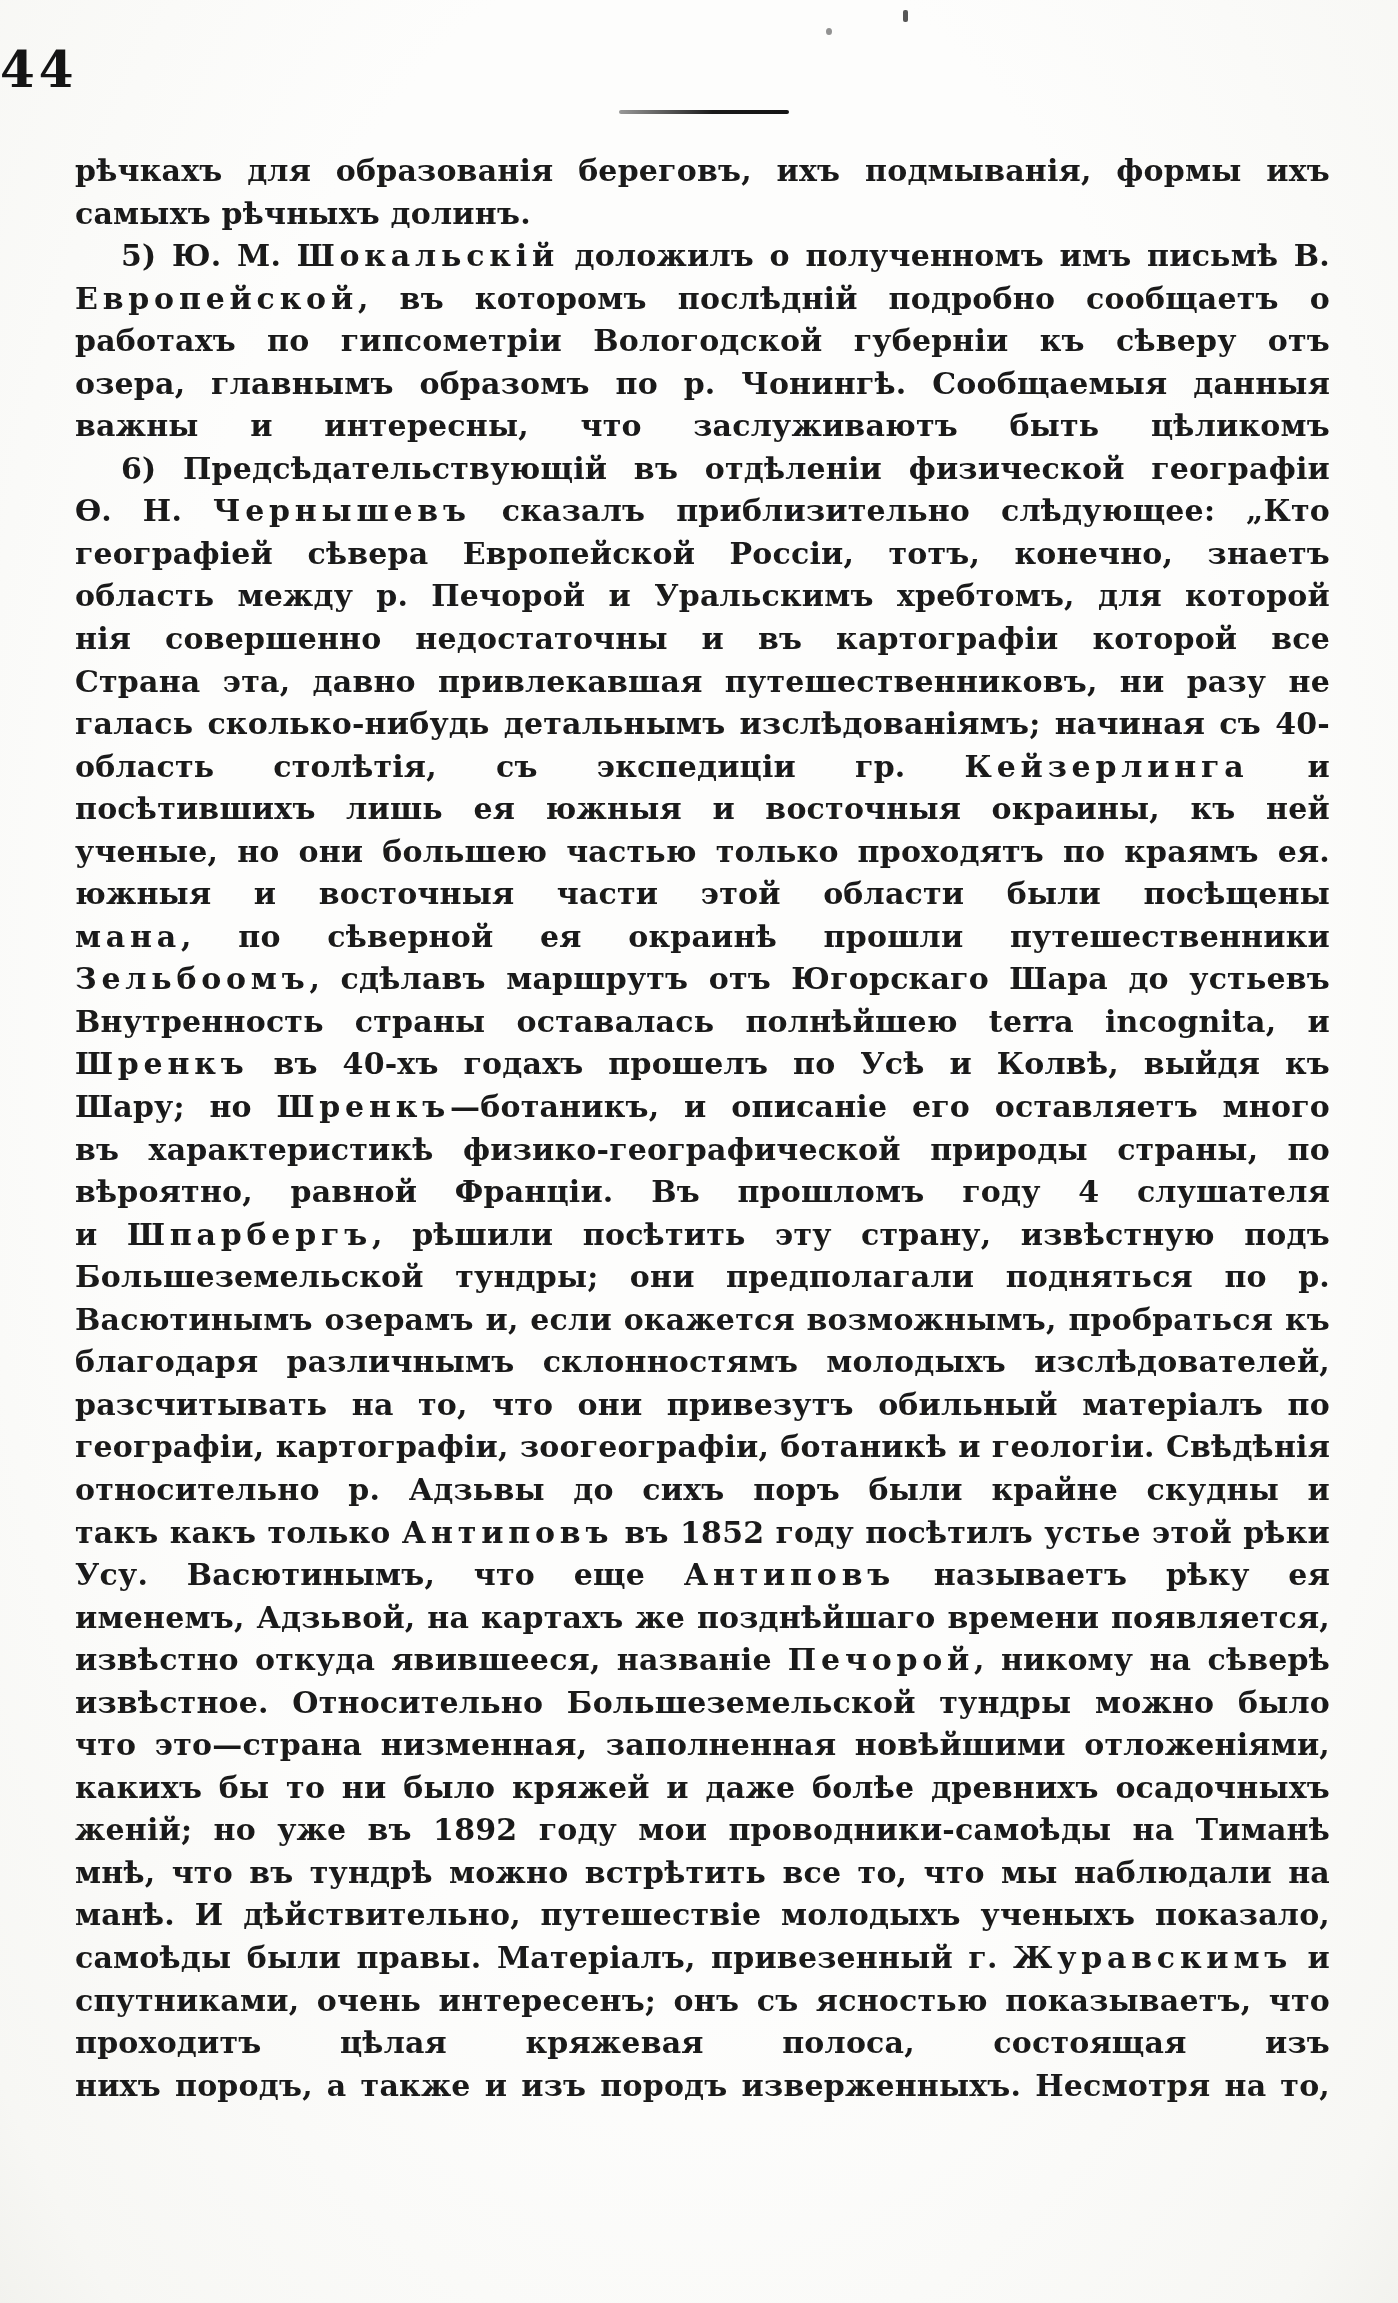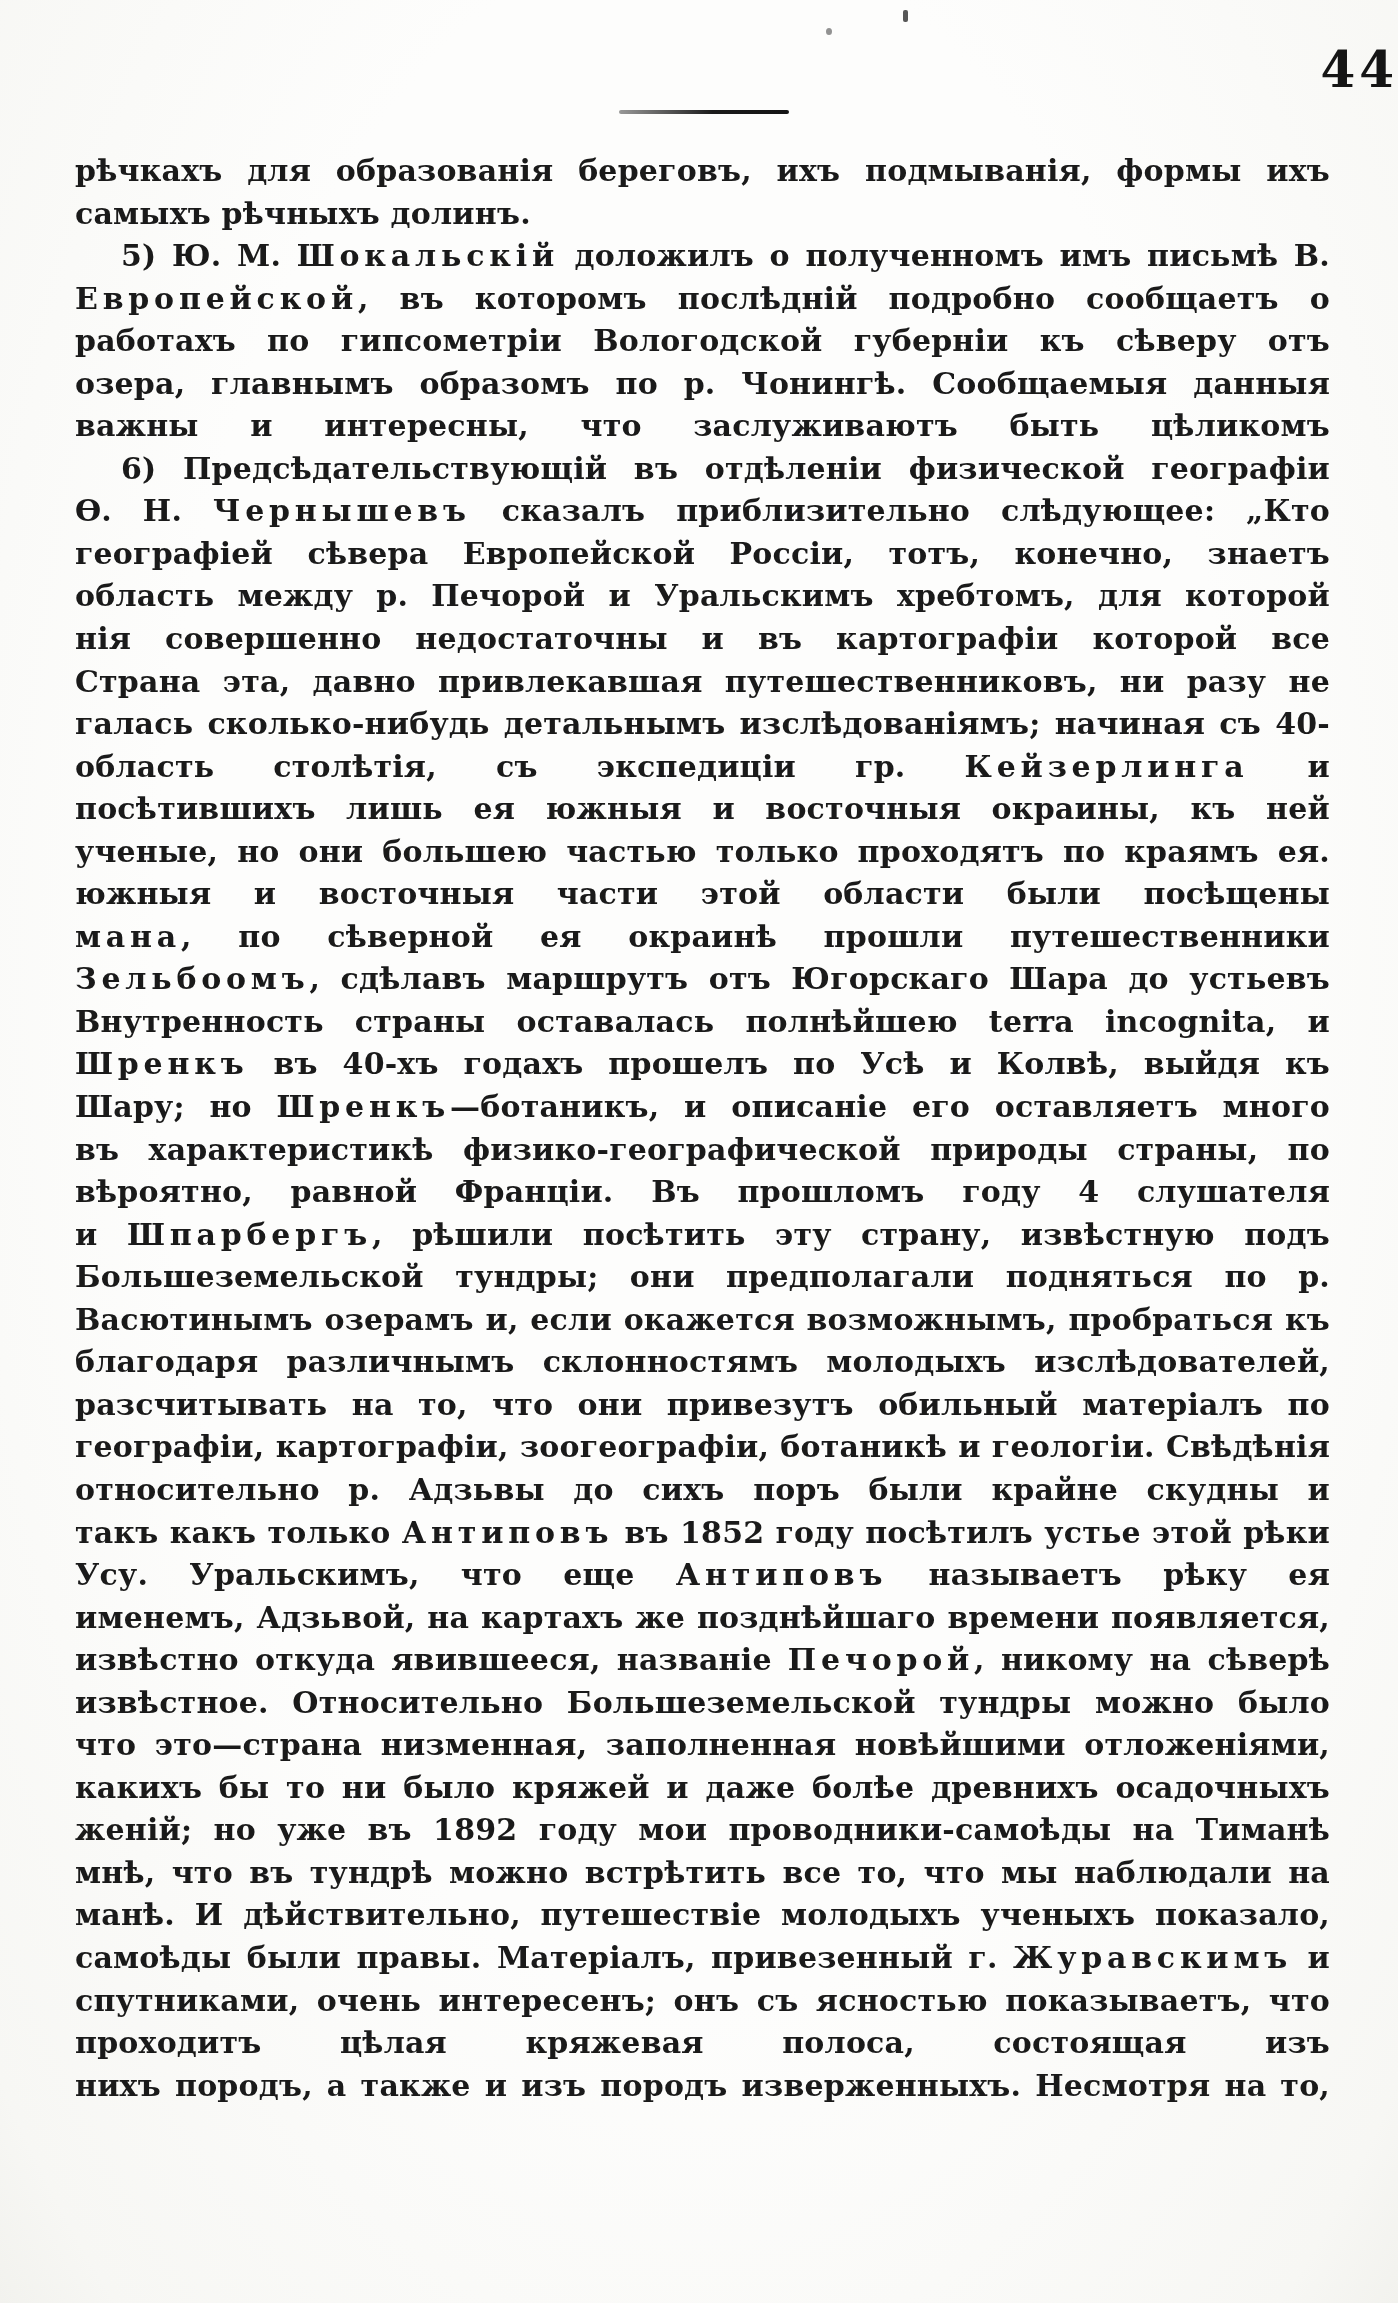--- a/index.html
+++ b/index.html
@@ -16,21 +16,21 @@
     font-family: "DejaVu Serif", "Liberation Serif", serif;
     font-weight: bold;
     color: #1a1a1a;
     overflow: hidden;
   }
   .page-number {
     position: absolute;
     top: 40px;
     left: 0;
     right: 0;
-    text-align: right;
+    text-align: left;
     font-size: 50px;
     letter-spacing: 4px;
     color: #151515;
   }
   .page-rule {
     position: absolute;
     top: 110px;
     left: 50%;
     width: 170px;
     margin-left: -80px;
@@ -106,21 +106,21 @@
       <div class="line"><span>въ характеристикѣ физико-географической природы страны, по площади,</span></div>
       <div class="line"><span>вѣроятно, равной Франціи. Въ прошломъ году 4 слушателя петербургскихъ</span></div>
       <div class="line"><span>и </span><span class="sperr">Шпарбергъ</span><span>, рѣшили посѣтить эту страну, извѣстную подъ именемъ</span></div>
       <div class="line"><span>Большеземельской тундры; они предполагали подняться по р. Адзьвѣ къ</span></div>
       <div class="line"><span>Васютинымъ озерамъ и, если окажется возможнымъ, пробраться къ океану;</span></div>
       <div class="line"><span>благодаря различнымъ склонностямъ молодыхъ изслѣдователей, можно было</span></div>
       <div class="line"><span>разсчитывать на то, что они привезутъ обильный матеріалъ по физической</span></div>
       <div class="line"><span>географіи, картографіи, зоогеографіи, ботаникѣ и геологіи. Свѣдѣнія наши</span></div>
       <div class="line"><span>относительно р. Адзьвы до сихъ поръ были крайне скудны и отрывочны,</span></div>
       <div class="line"><span>такъ какъ только </span><span class="sperr">Антиповъ</span><span> въ 1852 году посѣтилъ устье этой рѣки въ</span></div>
-      <div class="line"><span>Усу. Уральскимъ, что еще </span><span class="sperr">Антиповъ</span><span> называетъ рѣку ея настоящимъ</span></div>
+      <div class="line"><span>Усу. Васютинымъ, что еще </span><span class="sperr">Антиповъ</span><span> называетъ рѣку ея настоящимъ</span></div>
       <div class="line"><span>именемъ, Адзьвой, на картахъ же позднѣйшаго времени появляется, не</span></div>
       <div class="line"><span>извѣстно откуда явившееся, названіе </span><span class="sperr">Печорой</span><span>, никому на сѣверѣ не</span></div>
       <div class="line"><span>извѣстное. Относительно Большеземельской тундры можно было думать,</span></div>
       <div class="line"><span>что это—страна низменная, заполненная новѣйшими отложеніями, лишенная</span></div>
       <div class="line"><span>какихъ бы то ни было кряжей и даже болѣе древнихъ осадочныхъ отло-</span></div>
       <div class="line"><span>женій; но уже въ 1892 году мои проводники-самоѣды на Тиманѣ говорили</span></div>
       <div class="line"><span>мнѣ, что въ тундрѣ можно встрѣтить все то, что мы наблюдали на Ти-</span></div>
       <div class="line"><span>манѣ. И дѣйствительно, путешествіе молодыхъ ученыхъ показало, что</span></div>
       <div class="line"><span>самоѣды были правы. Матеріалъ, привезенный г. </span><span class="sperr">Журавскимъ</span><span> и его</span></div>
       <div class="line"><span>спутниками, очень интересенъ; онъ съ ясностью показываетъ, что по тундрѣ</span></div>

